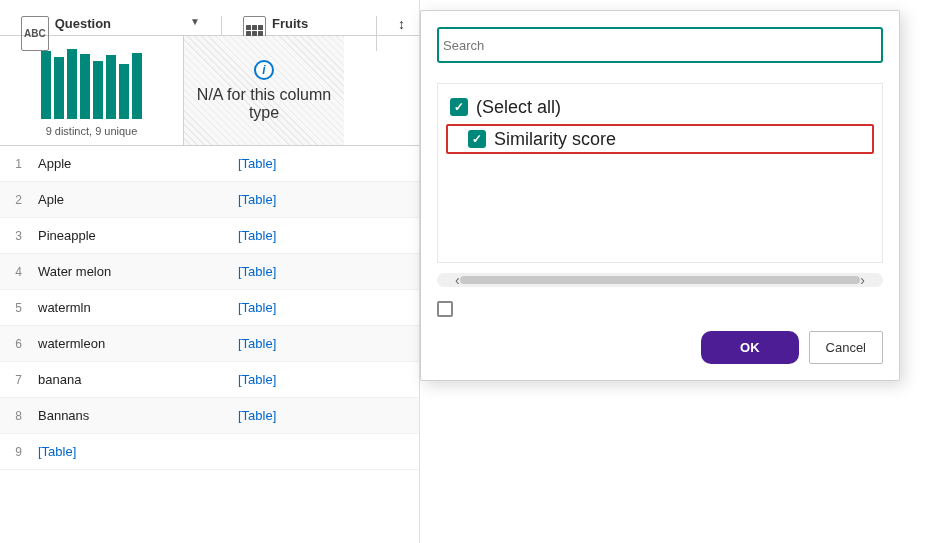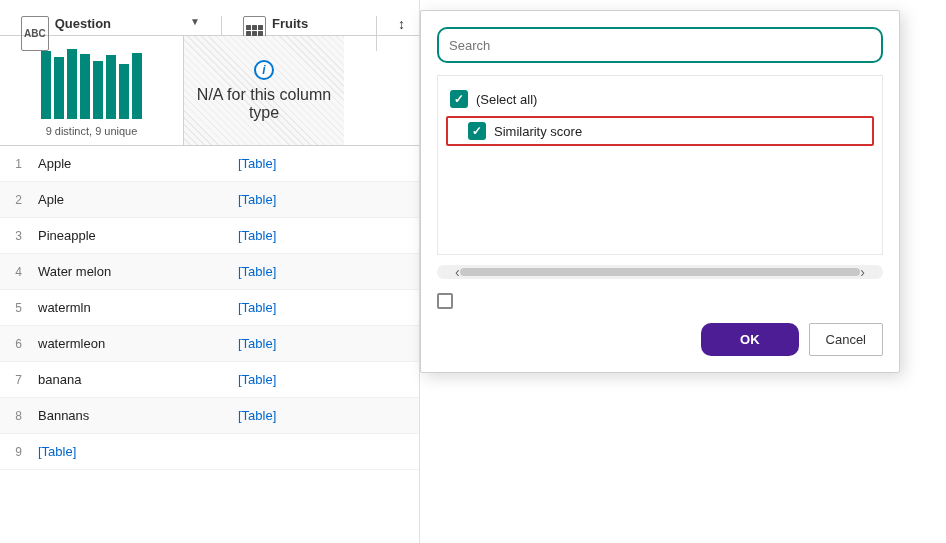--- a/index.html
+++ b/index.html
@@ -232,26 +232,26 @@
       box-shadow: 4px 4px 16px rgba(0,0,0,0.15);
       border-radius: 2px;
       padding: 16px;
       z-index: 100;
     }
 
     .search-input {
       width: 100%;
       height: 36px;
       border: 2px solid #00897b;
-      border-radius: 10px;
-      padding: 0 10px;
+      border-radius: 3px;
+      padding: 0 4px;
       font-size: 13px;
       color: #555;
       outline: none;
-      margin-bottom: 12px;
+      margin-bottom: 20px;
     }
 
     .checkbox-list {
       display: flex;
       flex-direction: column;
       gap: 2px;
       min-height: 180px;
       border: 1px solid #e8e8e8;
       padding: 8px;
     }
@@ -287,21 +287,21 @@
     }
 
     .checkbox-box.checked::after {
       content: '✓';
       color: white;
       font-size: 12px;
       font-weight: bold;
     }
 
     .checkbox-label {
-      font-size: 13px;
+      font-size: 18px;
       color: #222;
     }
 
     .scrollbar-area {
       height: 14px;
       background: #f0f0f0;
       margin-top: 10px;
       border-radius: 7px;
       position: relative;
       display: flex;

